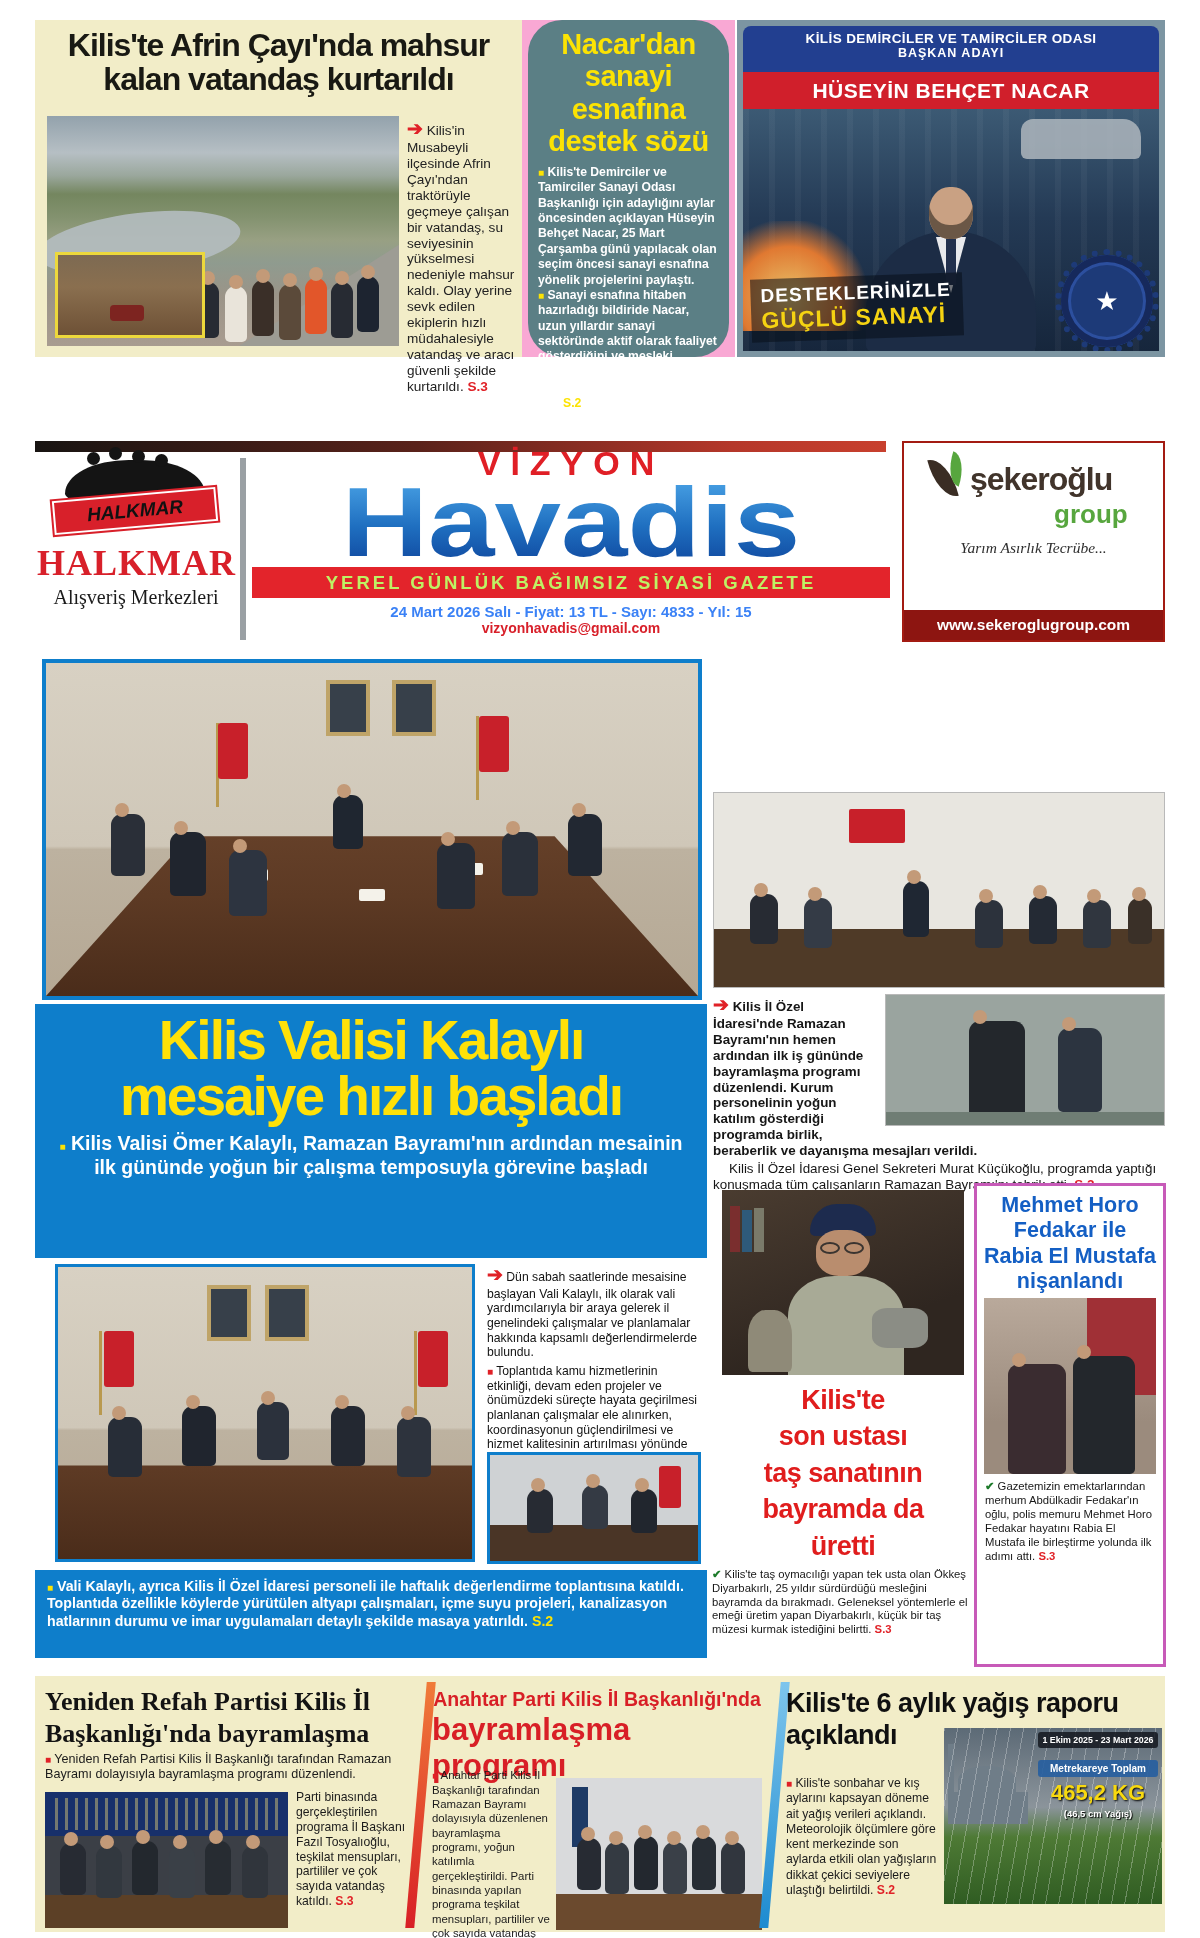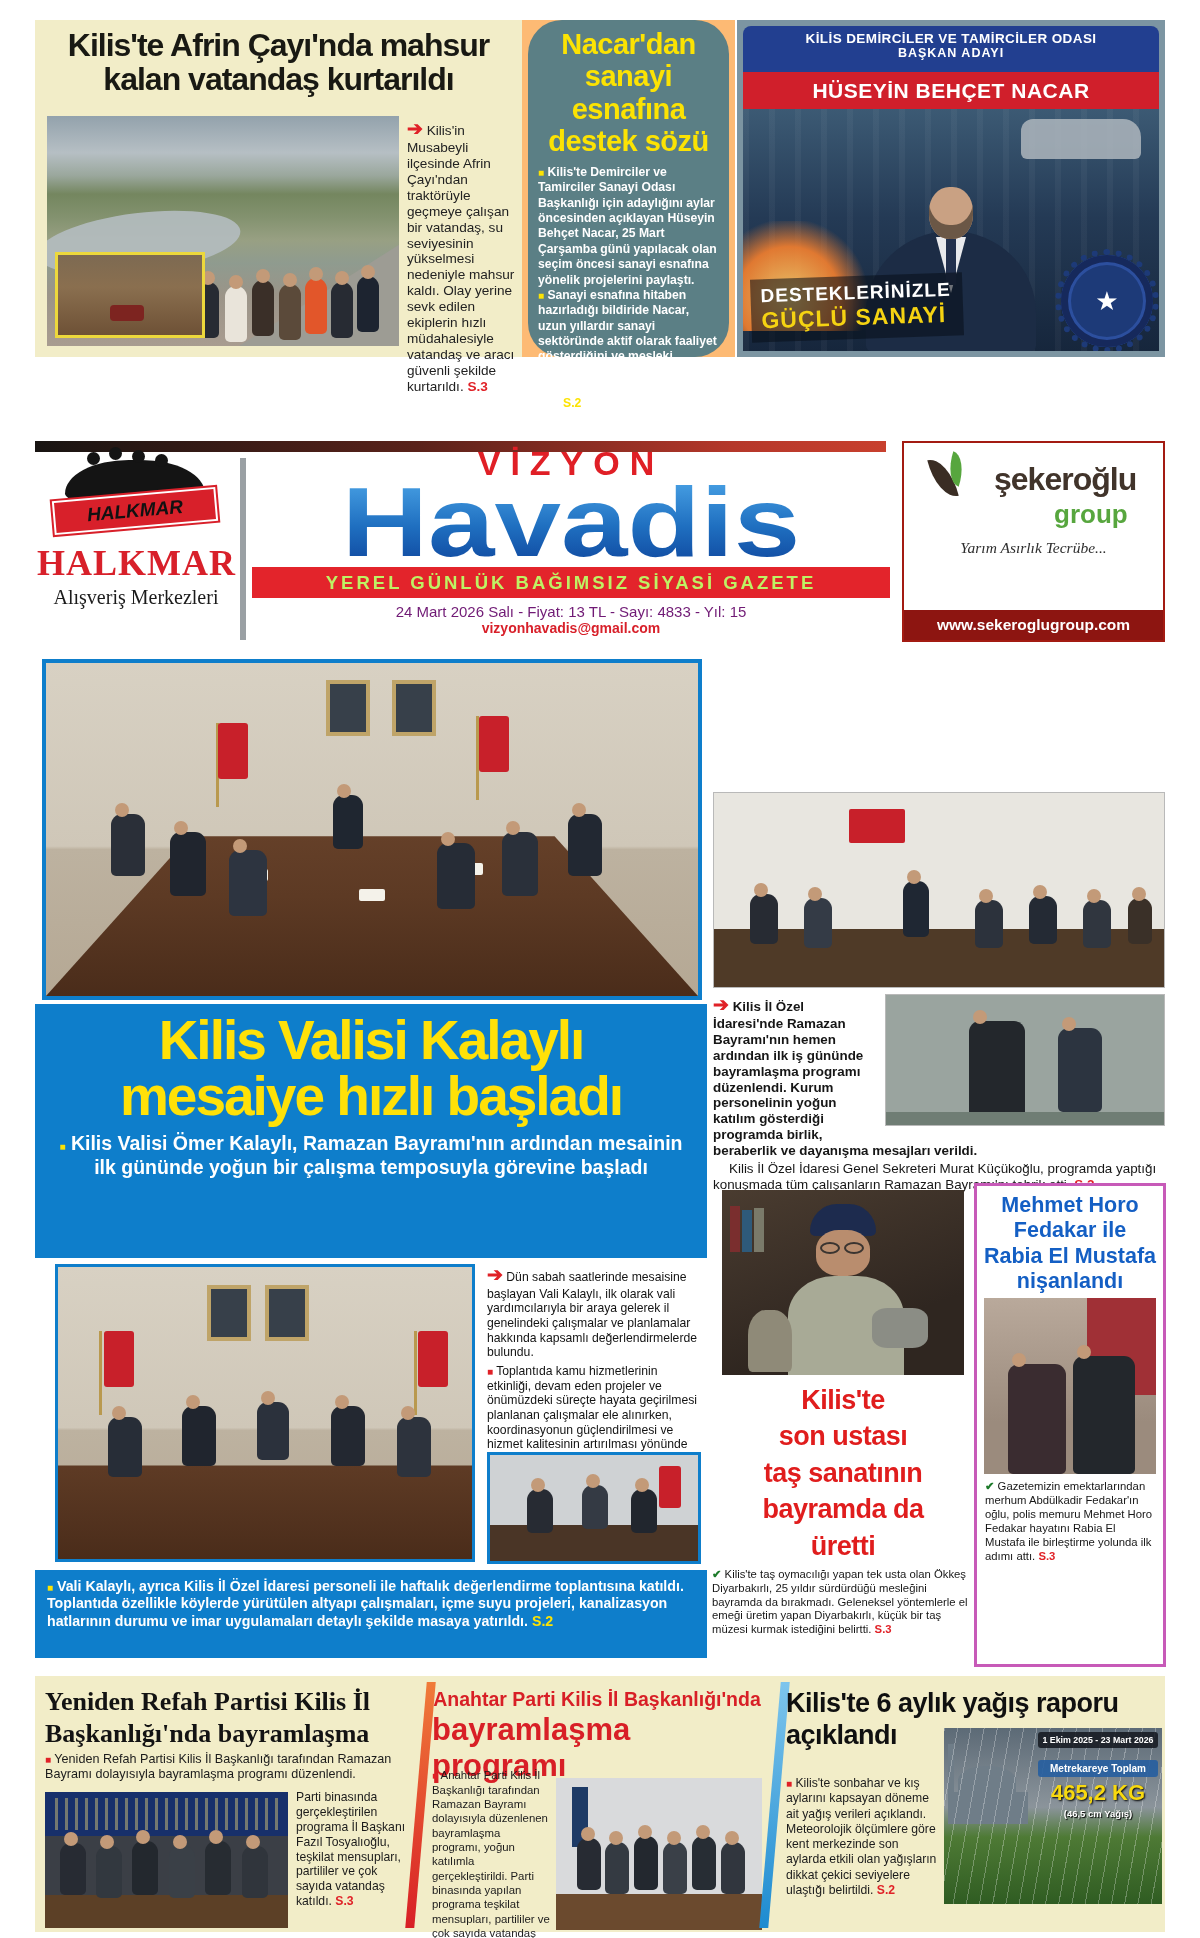--- a/index.html
+++ b/index.html
@@ -22,21 +22,21 @@
               background:linear-gradient(180deg,#7d6a52,#8a6f4f 40%,#6e5136); }
   .tl-tractor { position:absolute; left:52px; bottom:14px; width:34px; height:16px; background:#7d2420; border-radius:4px; }
   .fig { position:absolute; width:22px; height:56px; background:#272b33; border-radius:11px 11px 5px 5px; }
   .fig::before { content:""; position:absolute; top:-11px; left:4px; width:14px; height:14px;
                  background:#c39a78; border-radius:50%; }
   .tl-text { left:372px; top:98px; width:108px; height:240px; font-size:13.6px; line-height:1.17; color:#222; }
   .arrow-glyph { color:#e02127; font-weight:900; font-size:19px; }
   .ref-red { color:#e02127; font-weight:800; }
   .ref-yellow { color:#fce303; font-weight:800; }
 
-  .panel-teal { left:522px; top:20px; width:213px; height:337px; background:#fdba74; }
+  .panel-teal { left:522px; top:20px; width:213px; height:337px; background:#f9a8d4; }
   .teal-inner { position:absolute; left:6px; right:6px; top:0; bottom:0; background:#5b7f85;
                 border-radius:34px; padding:8px 10px; text-align:center; }
   .tm-line { font-size:29px; line-height:1.12; font-weight:900; color:#fce303; letter-spacing:-.5px; }
   .tm-body { margin-top:7px; text-align:left; font-size:12.2px; line-height:1.26; font-weight:700; color:#ffffff; }
   .bullet-yellow { color:#fce303; font-size:10px; }
   .bullet-red { color:#e02127; font-size:10px; }
   .check-green { color:#1c7a2a; font-weight:900; }
 
   .panel-ad { left:737px; top:20px; width:428px; height:337px; background:#7c95a2; padding:6px; }
   .ad-banner-blue { position:absolute; left:6px; top:6px; width:416px; height:46px; background:#223f90;
@@ -85,29 +85,29 @@
   .hk-sub { font-family:"Liberation Serif", serif; font-size:20px; color:#1b1b1b; margin-top:2px; }
   .vdiv { left:240px; top:458px; width:6px; height:182px; background:#9aa0a4; }
   .center-mast { left:252px; top:444px; width:638px; text-align:center; }
   .vizyon { color:#e01f26; font-size:34px; font-weight:900; letter-spacing:10px; }
   .havadis { display:inline-block; font-size:98px; line-height:.92; font-weight:900; letter-spacing:0;
              transform:scaleX(1.22); transform-origin:center;
              background:linear-gradient(180deg,#4aa3e6 0%,#1f6fc0 55%,#0f479e 100%);
              -webkit-background-clip:text; background-clip:text; color:transparent; margin-top:-6px; }
   .tagline-bar { margin-top:0; height:31px; background:#e3242b; color:#bef264; font-weight:900; font-size:18.5px;
                  letter-spacing:3px; line-height:31px; }
-  .dateline { margin-top:5px; font-weight:400; font-size:15px; color:#701a75; }
+  .dateline { margin-top:5px; font-weight:700; font-size:15px; color:#3b82f6; }
   .email { font-weight:800; font-size:14px; color:#d8202a; }
   .sekeroglu { left:902px; top:441px; width:263px; height:201px; background:#fff; border:2px solid #a31b12; }
   .sk-logo { position:relative; height:96px; padding-top:10px; }
   .sk-leaf-dark { position:absolute; left:28px; top:14px; width:22px; height:42px; background:#3a2d24;
                   border-radius:0 100% 0 100%; transform:rotate(-14deg); }
   .sk-leaf-green { position:absolute; left:44px; top:10px; width:16px; height:32px; background:#57a63e;
                    border-radius:0 100% 0 100%; transform:rotate(18deg); }
-  .sk-word { position:absolute; left:66px; top:18px; font-size:32px; font-weight:800; color:#41342b; letter-spacing:-1px;margin-left:24px; }
+  .sk-word { position:absolute; left:66px; top:18px; font-size:32px; font-weight:800; color:#41342b; letter-spacing:-1px; }
   .sk-group { position:absolute; left:150px; top:56px; font-size:26px; font-weight:700; color:#57a63e; }
   .sk-tag { text-align:center; font-family:"Liberation Serif", serif; font-style:italic; font-size:15.5px; color:#2e2e2e; }
   .sk-bar { position:absolute; left:0; right:0; bottom:0; height:30px; background:#8d1511; color:#fff;
             font-weight:800; font-size:15.5px; text-align:center; line-height:30px; }
 
   
   .ms-bigphoto { left:42px; top:659px; width:660px; height:341px; border:4px solid #0e7ecb; overflow:hidden; background:#d2cabc; }
   .room-wall { position:absolute; inset:0; background:linear-gradient(180deg,#d8d1c3 0%,#cfc7b8 55%,#bdb2a0 56%,#b5a894 100%); }
   .room-table { position:absolute; left:0; bottom:0; width:100%; height:100%;
                 clip-path:polygon(22% 52%,78% 52%,100% 100%,0 100%);

